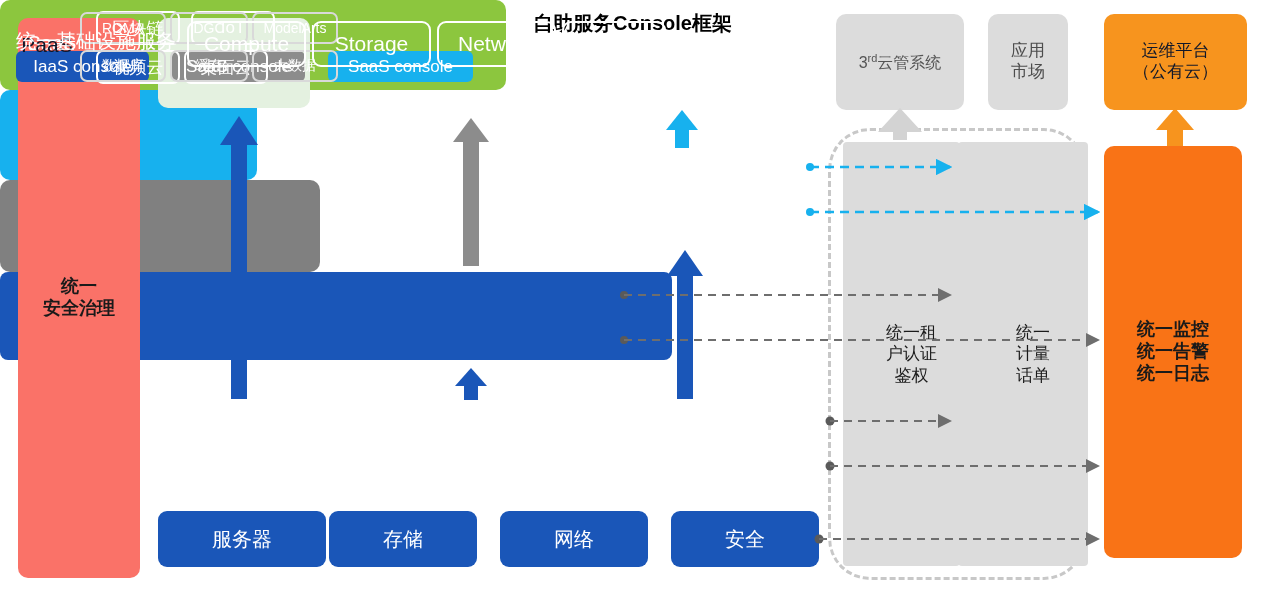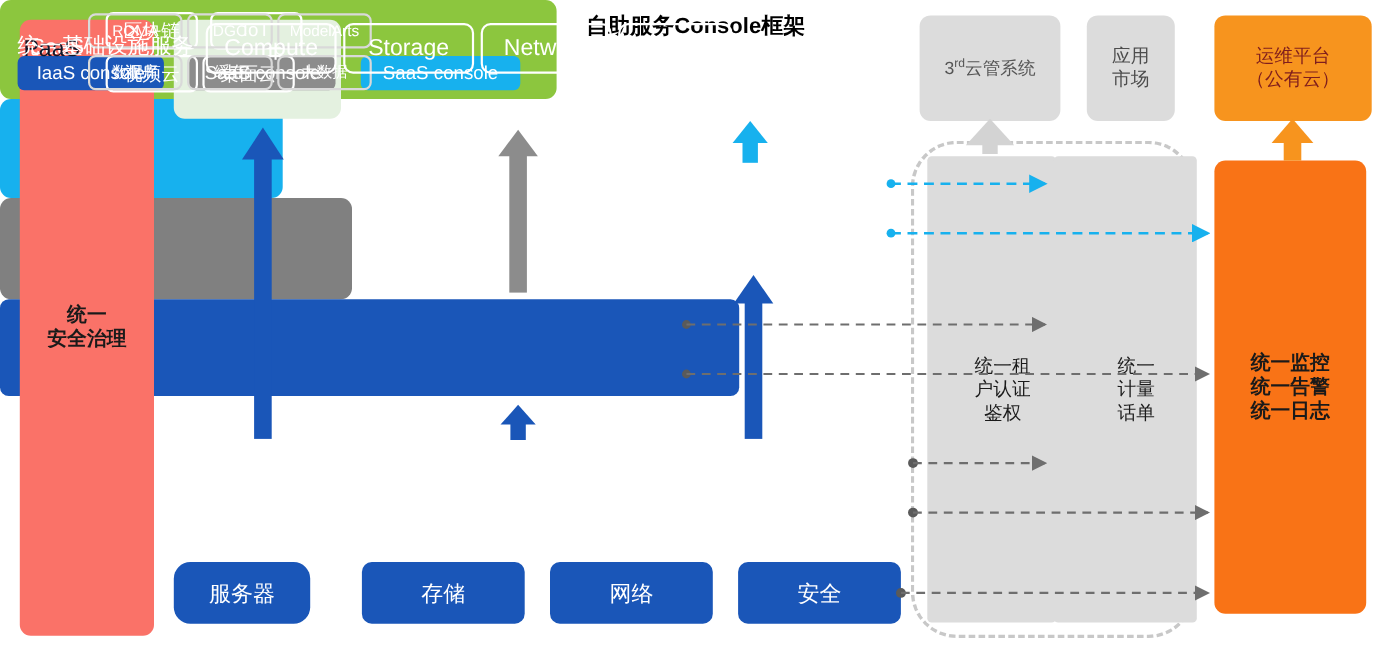--- a/index.html
+++ b/index.html
@@ -17,21 +17,21 @@
   #api-gw{left:158px;top:18px;width:152px;height:90px;background:#E4F1E0;color:#222;font-size:18px;}
   #console{left:322px;top:18px;width:506px;height:90px;background:#8CC63E;border-radius:10px;}
   #console .title{position:absolute;left:0;right:0;top:10px;text-align:center;color:#000000;font-size:20px;font-weight:600;}
   .cbtn{position:absolute;top:51px;height:31px;border-radius:6px;color:#fff;font-size:17px;display:flex;align-items:center;justify-content:center;}
   #iaas-console{left:16px;width:133px;background:#1A56B8;}
   #paas-console{left:172px;width:133px;background:#8C8C8C;}
   #saas-console{left:328px;width:145px;background:#17B1EE;}
 
   #cloud3rd{left:836px;top:14px;width:128px;height:96px;background:#DCDCDC;color:#555;font-size:16px;}
   #appmkt{left:988px;top:14px;width:80px;height:96px;background:#DCDCDC;color:#4d4d4d;font-size:17px;}
-  #ops-top{left:1104px;top:14px;width:143px;height:96px;background:#F7941E;color:#7f1d1d;font-size:17px;}
+  #ops-top{left:1104px;top:14px;width:143px;height:96px;background:#F7941E;color:#0f172a;font-size:17px;}
   #ops-main{left:1104px;top:146px;width:138px;height:412px;background:#f97316;color:#1a1a1a;font-size:18px;font-weight:600;}
 
   
   #saas{left:553px;top:146px;width:257px;height:90px;background:#17B1EE;border-radius:10px;}
   #saas .lbl{position:absolute;left:12px;top:32px;width:80px;text-align:center;color:#fff;font-size:20px;}
   .sbtn{position:absolute;height:30px;border:2px solid #fff;border-radius:7px;color:#fff;font-size:17px;display:flex;align-items:center;justify-content:center;}
   #saas-blockchain{left:96px;top:11px;width:80px;}
   #saas-iot{left:191px;top:11px;width:80px;}
   #saas-video{left:96px;top:50px;width:80px;}
   #saas-desktop{left:184px;top:50px;width:80px;}
@@ -50,21 +50,21 @@
   
   #infra{left:158px;top:399px;width:672px;height:88px;background:#1A56B8;border-radius:8px;}
   #infra .lbl{position:absolute;left:16px;top:28px;color:#fff;font-size:20px;}
   .ibtn{position:absolute;top:21px;height:42px;border:2px solid #ffffff;border-radius:9px;color:#fff;font-size:21px;display:flex;align-items:center;justify-content:center;}
   #infra-compute{left:187px;width:115px;}
   #infra-storage{left:312px;width:115px;}
   #infra-network{left:437px;width:115px;}
   #infra-cce{left:562px;width:100px;}
 
   .hw{position:absolute;height:56px;background:#1A56B8;border-radius:9px;display:flex;align-items:center;justify-content:center;color:#fff;font-size:20px;top:511px;}
-  #hw-server{left:158px;width:124px;border-radius:15px;}
+  #hw-server{left:158px;width:168px;}
   #hw-storage{left:329px;width:148px;}
   #hw-network{left:500px;width:148px;}
   #hw-security{left:671px;width:148px;}
 
   
   #dashed-container{position:absolute;left:828px;top:128px;width:258px;height:452px;border:3px dashed #c8c8c8;border-radius:42px;box-sizing:border-box;}
   .gcol{position:absolute;background:#DCDCDC;border-radius:4px;top:142px;height:424px;display:flex;align-items:center;justify-content:center;color:#1a1a1a;font-size:17px;line-height:1.25;text-align:center;padding-left:20px;}
   #col-auth{left:843px;width:97px;}
   #col-meter{left:958px;width:110px;}
 

